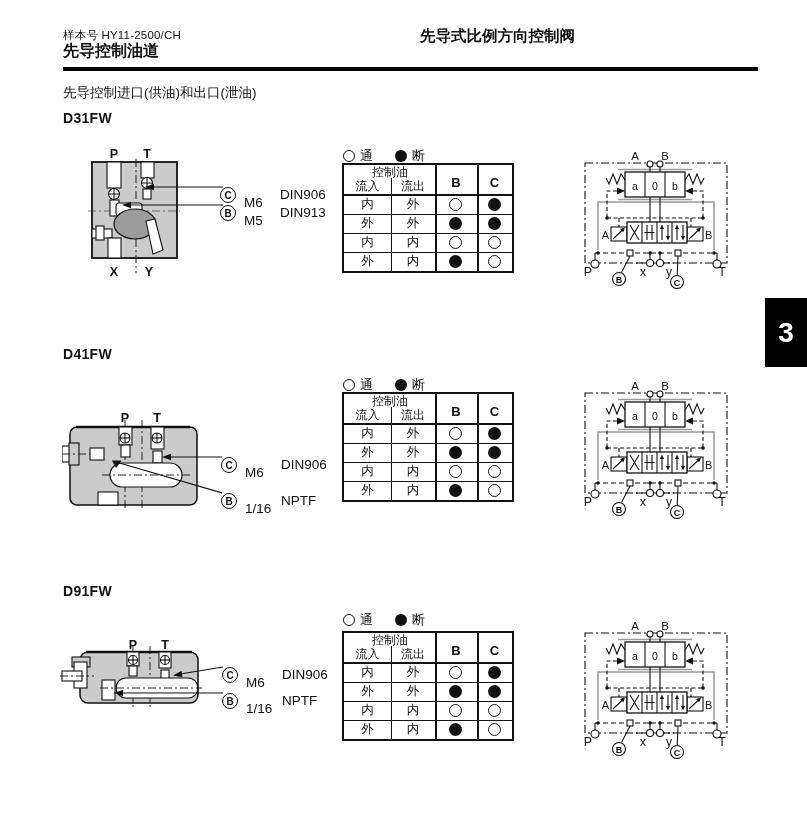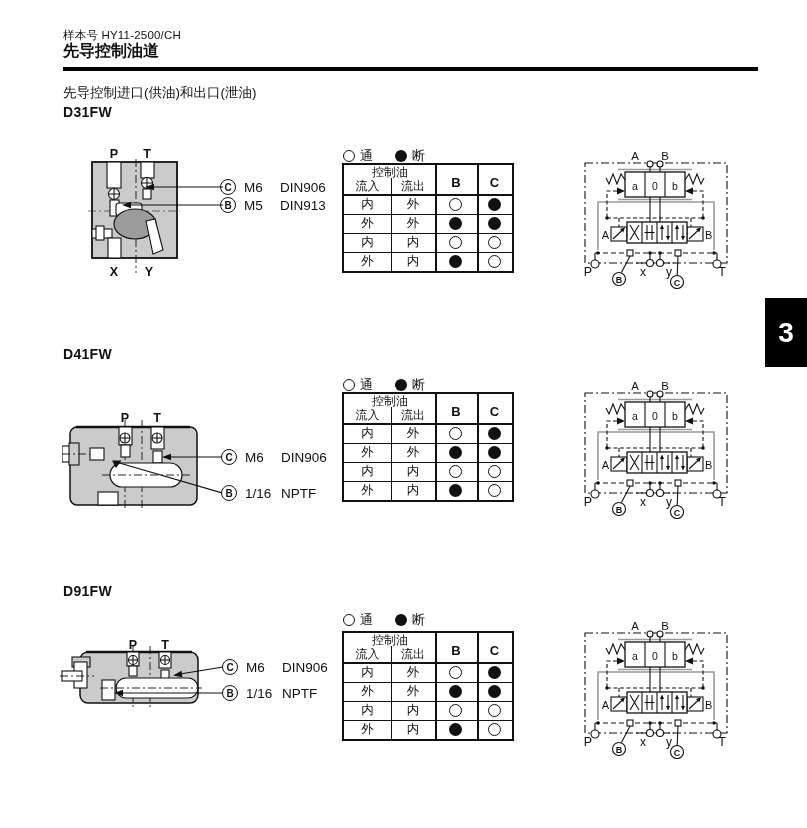--- a/index.html
+++ b/index.html
@@ -36,38 +36,39 @@
   .tb { font-weight:bold; font-size:13px; }
   .dot { position:absolute; width:13px; height:13px; border-radius:50%; box-sizing:border-box; }
   .dot.open { border:1.6px solid #111; background:#fff; }
   .dot.closed { background:#111; }
 
   
   .callout { position:absolute; display:flex; align-items:center; font-size:13.5px; }
   .co-id { display:inline-block; width:16px; height:16px; border:1.3px solid #111;
            border-radius:50%; font-size:10px; font-weight:bold; text-align:center;
            line-height:15px; box-sizing:border-box; margin-right:8px; }
-  .co-thread { display:inline-block; width:36px; }
+  .co-thread { display:inline-block; width:36px;margin-top:16px; }
 
   svg text { font-family:"Liberation Sans","DejaVu Sans",sans-serif; fill:#111; }
 </style>
 </head>
 <body>
 
 <div class="page">
 
   <div class="abs doc-number">样本号 HY11-2500/CH</div>
   <div class="abs left-title">先导控制油道</div>
   <div class="abs right-title">
+    <div>先导式比例方向控制阀</div>
   </div>
   <div class="abs rule"></div>
   <div class="abs subtitle">先导控制进口(供油)和出口(泄油)</div>
   <div class="abs side-tab">3</div>
 
-  <div class="abs model-title" style="top:104px">D31FW</div>
+  <div class="abs model-title" style="top:110px">D31FW</div>
 
   <svg class="abs" style="left:88px;top:145px" width="135" height="135" viewBox="0 0 135 135">
     <g stroke="#111" fill="none" stroke-width="1.1">
       <rect x="4" y="17" width="85" height="96" fill="#cbcbcb" stroke-width="1.8"></rect>
       <line x1="48" y1="14" x2="48" y2="128" stroke-dasharray="8 3 2 3" stroke-width="0.9"></line>
       <line x1="0" y1="66" x2="92" y2="66" stroke-dasharray="8 3 2 3" stroke-width="0.9" stroke-opacity="0.6"></line>
       <rect x="19" y="17" width="14" height="26" fill="#fff"></rect>
       <circle cx="26" cy="49" r="5.5" fill="#fff"></circle>
       <line x1="20.5" y1="49" x2="31.5" y2="49"></line>
         <line x1="26" y1="43.5" x2="26" y2="54.5"></line>

